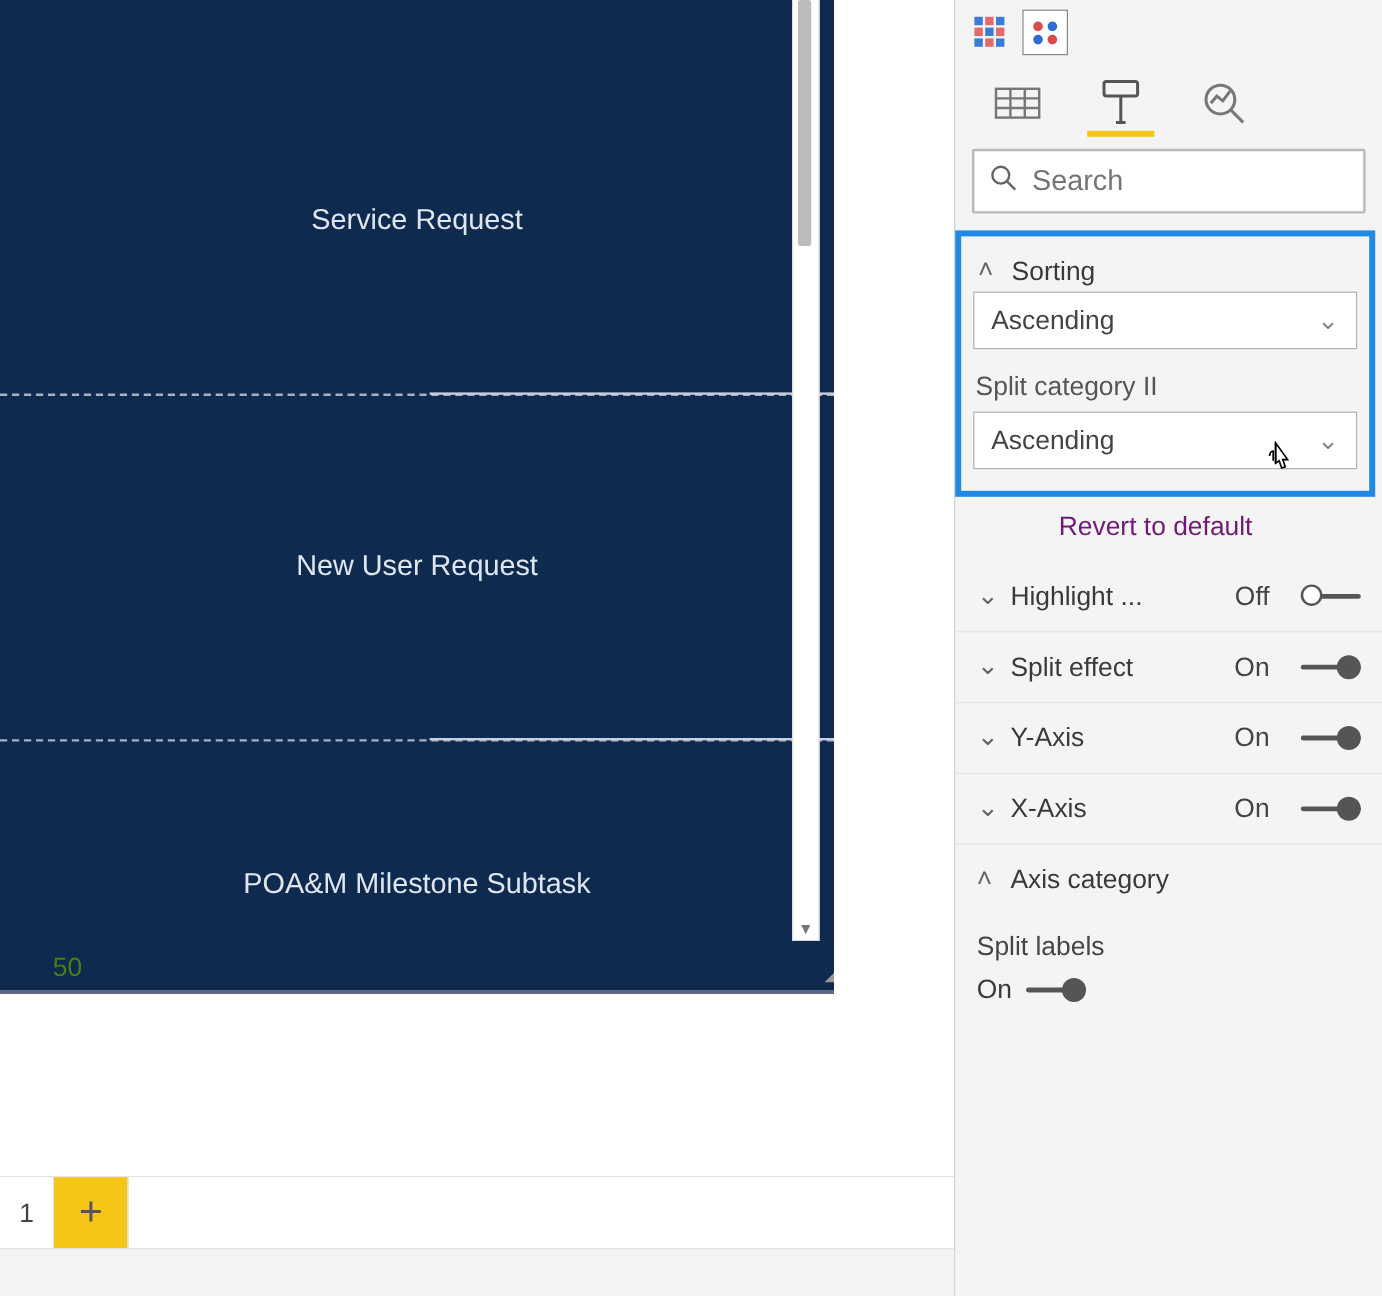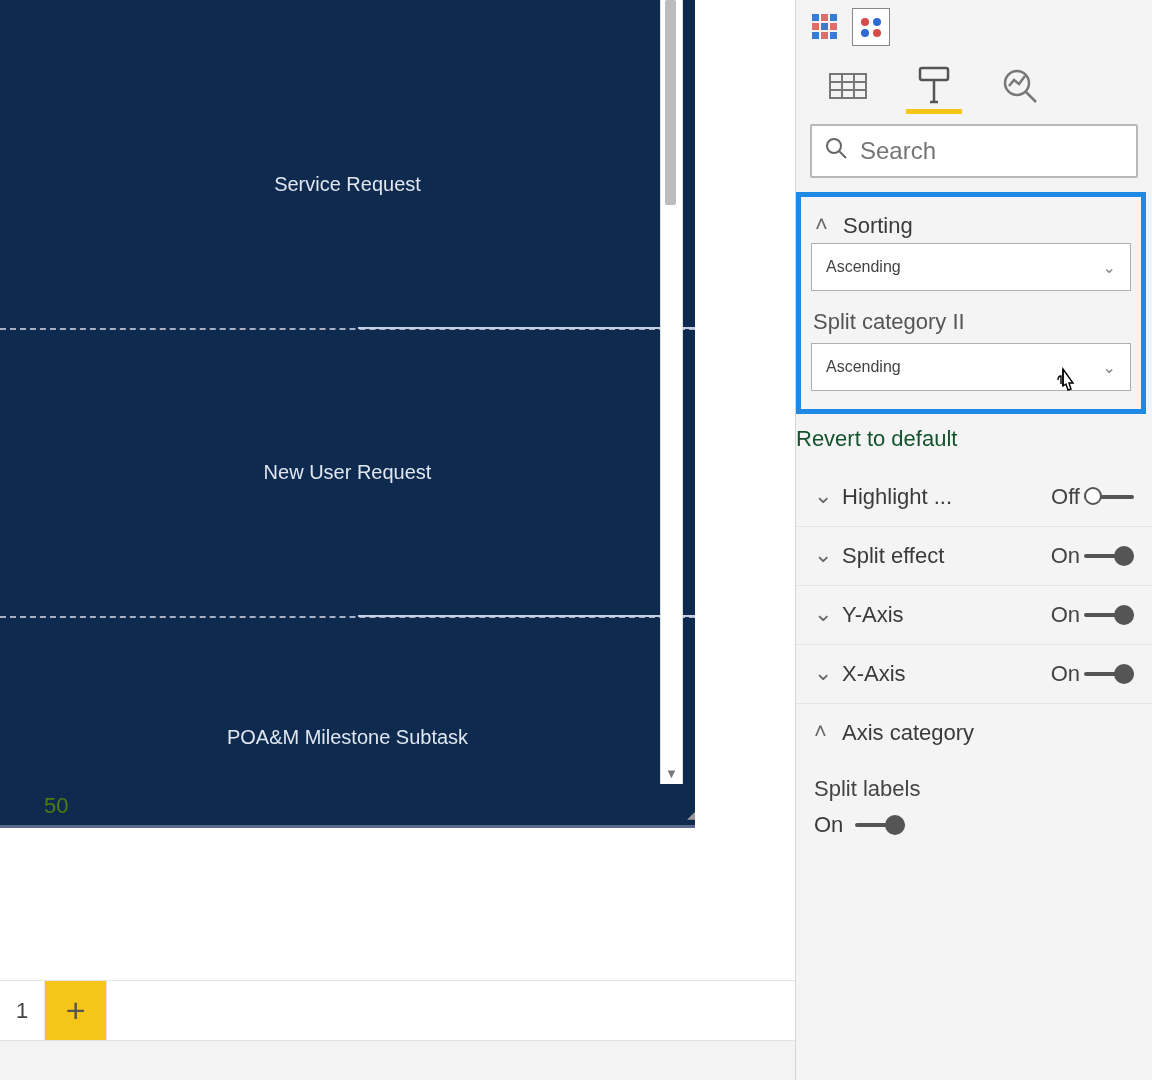--- a/index.html
+++ b/index.html
@@ -14,21 +14,21 @@
     background: #0e2a4f;
     border-bottom: 3px solid #5a688c;
     overflow: hidden;
   }
   
   .row {
     position: relative;
     width: 100%;
     height: 288px;
     display: flex; align-items: center; justify-content: center;
-    color: #e0e6ef; font-size: 20px;
+    color: #e0e6ef; font-size: 24px;
   }
   .row:first-child { height: 328px; padding-top: 40px; }
   .row + .row::before {
     content: ""; position: absolute; left: 0; top: 0; width: 100%; height: 0;
     border-top: 2px dashed #a8b0c4;
   }
   .row .solid-seg {
     position: absolute; top: -1px; left: 358px; right: 0; height: 0;
     border-top: 2px solid #c8cfe0;
   }
@@ -112,32 +112,32 @@
   
   .highlight-box {
     margin: 0 6px 2px 0; border: 5px solid #1f8ae6; background:#f4f4f4;
     padding: 10px 10px 18px 10px;
   }
   .chev { width: 18px; display:inline-block; transform: translateY(-1px); color:#666; }
   .field-label { margin: 18px 0 8px 2px; font-size: 22px; color:#555; }
   .select {
     width: 100%; height: 48px; border: 1.5px solid #b0b0b0; background: #fff;
     display:flex; align-items:center; justify-content:space-between; padding: 0 14px;
-    font-size: 16px; color:#444;
+    font-size: 22px; color:#444;
   }
   .select .caret { color:#888; }
 
-  .revert { text-align: left; padding: 10px 22px 16px 0; font-size: 22px; color:#14532d; }
+  .revert { text-align: center; padding: 10px 22px 16px 0; font-size: 22px; color:#701a75; }
 
   .row-item {
     display:flex; align-items:center; justify-content:space-between;
     padding: 16px 18px; border-bottom: 1px solid #e4e4e4;
   }
   .row-item .lhs { display:flex; align-items:center; gap:10px; }
-  .toggle { display:flex; align-items:center; gap:4px; }
+  .toggle { display:flex; align-items:center; gap:26px; }
   .toggle .lab { font-size: 22px; color:#444; }
   .switch {
     position: relative; width: 50px; height: 20px;
   }
   .switch .track {
     position:absolute; left:0; top:8px; width:50px; height:4px; background:#555; border-radius:2px;
   }
   .switch .knob {
     position:absolute; top:0; width:20px; height:20px; border-radius:50%; background:#555;
   }

